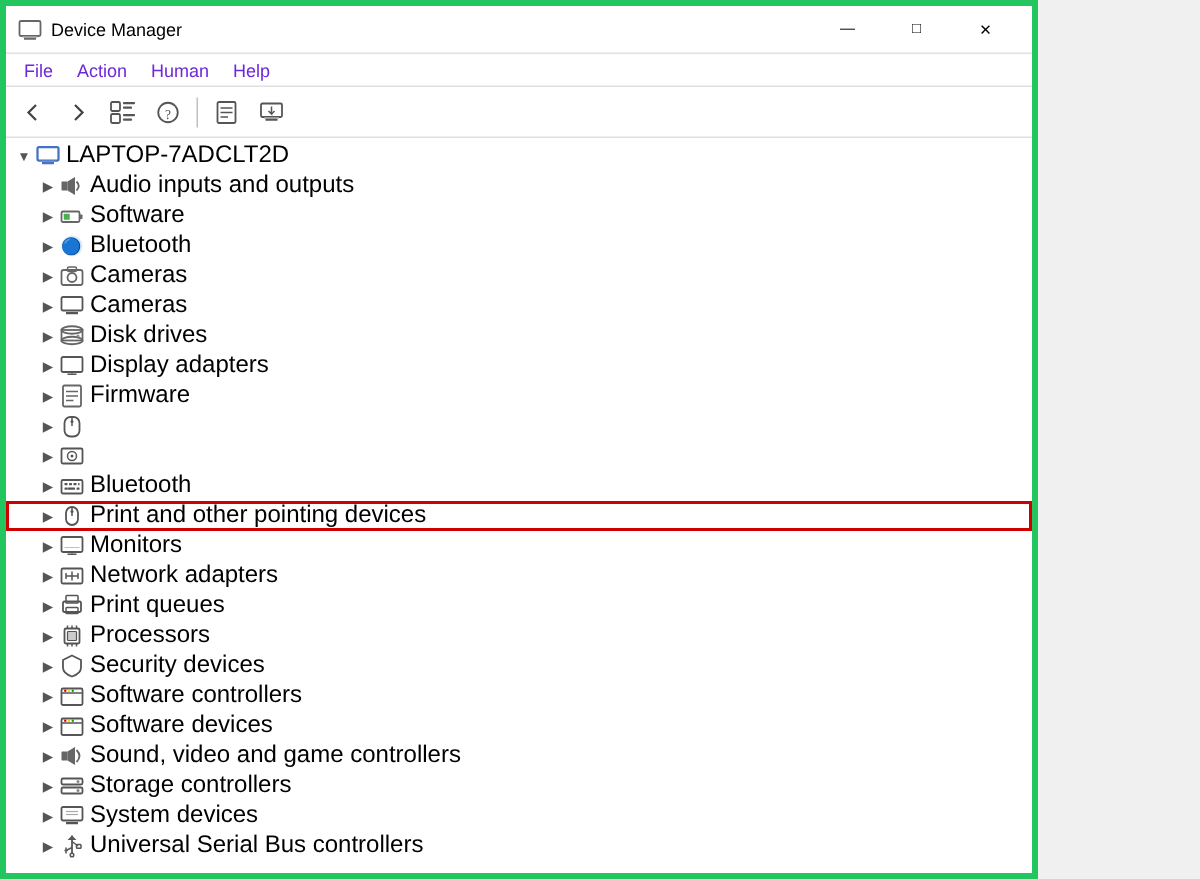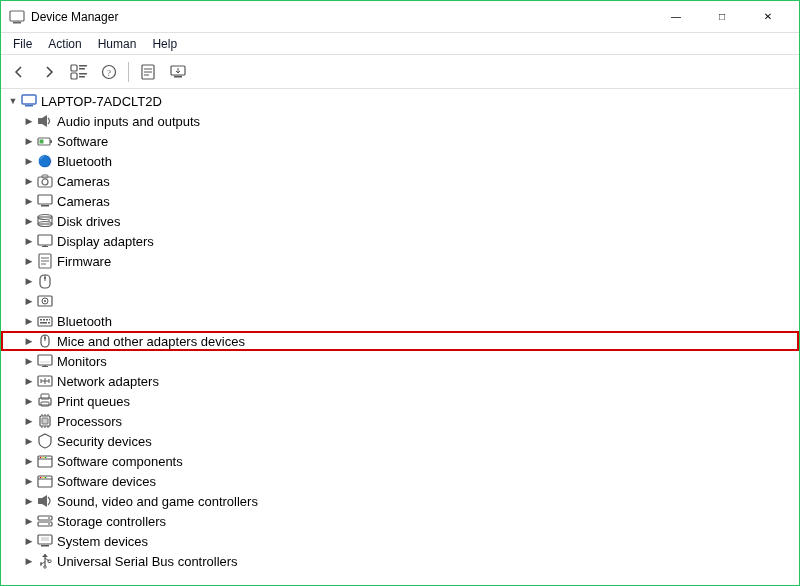--- a/index.html
+++ b/index.html
@@ -5,24 +5,24 @@
     * { margin: 0; padding: 0; box-sizing: border-box; }
     body {
       font-family: 'Segoe UI', Tahoma, Geneva, Verdana, sans-serif;
       font-size: 12px;
       background: #f0f0f0;
       width: 800px;
       height: 586px;
       overflow: hidden;
     }
     .window {
-      width: 800px;
+      width: 692px;
       height: 586px;
       background: #fff;
-      border: 1px solid #22c55e;
+      border: 4px solid #22c55e;
       display: flex;
       flex-direction: column;
     }
     .title-bar {
       background: #fff;
       height: 32px;
       display: flex;
       align-items: center;
       padding: 0 8px;
       border-bottom: 1px solid #e0e0e0;
@@ -62,21 +62,21 @@
       display: flex;
       align-items: center;
       padding: 0 4px;
       border-bottom: 1px solid #e0e0e0;
       background: #fff;
     }
     .menu-item {
       padding: 2px 8px;
       cursor: pointer;
       font-size: 12px;
-      color: #0f172a;
+      color: #6d28d9;
     }
     .toolbar {
       height: 34px;
       display: flex;
       align-items: center;
       padding: 2px 4px;
       border-bottom: 1px solid #e0e0e0;
       background: #fff;
       gap: 2px;
     }
@@ -131,21 +131,21 @@
       width: 16px;
       height: 16px;
       margin-right: 4px;
       display: flex;
       align-items: center;
       justify-content: center;
       flex-shrink: 0;
       font-size: 13px;
     }
     .item-label {
-      font-size: 13px;
+      font-size: 16px;
     }
     
     .content::-webkit-scrollbar { width: 17px; }
     .content::-webkit-scrollbar-track { background: #f0f0f0; }
     .content::-webkit-scrollbar-thumb { background: #c0c0c0; border: 3px solid #f0f0f0; border-radius: 0; }
   </style>
 </head>
 <body>
 
 <div class="window">
@@ -377,21 +377,21 @@
 
     <div class="tree-item highlighted" style="padding-left:20px;">
       <span class="expander">▶</span>
       <span class="item-icon">
         <svg width="16" height="16" viewBox="0 0 16 16">
           <rect x="4" y="2" width="8" height="12" rx="4" fill="none" stroke="#555" stroke-width="1.2"></rect>
           <line x1="8" y1="2" x2="8" y2="8" stroke="#555" stroke-width="1"></line>
           <circle cx="8" cy="5" r="1" fill="#555"></circle>
         </svg>
       </span>
-      <span class="item-label">Mice and other adapters devices</span>
+      <span class="item-label">Print and other pointing devices</span>
     </div>
 
     <div class="tree-item" style="padding-left:20px;">
       <span class="expander">▶</span>
       <span class="item-icon">
         <svg width="16" height="16" viewBox="0 0 16 16">
           <rect x="1" y="2" width="14" height="10" rx="1" fill="none" stroke="#555" stroke-width="1.2"></rect>
           <rect x="5" y="13" width="6" height="1" fill="#555"></rect>
           <line x1="8" y1="12" x2="8" y2="13" stroke="#555" stroke-width="1"></line>
           <line x1="3" y1="9" x2="13" y2="9" stroke="#aaa" stroke-width="0.5"></line>
@@ -458,21 +458,21 @@
       <span class="expander">▶</span>
       <span class="item-icon">
         <svg width="16" height="16" viewBox="0 0 16 16">
           <rect x="1" y="3" width="14" height="11" rx="1" fill="none" stroke="#555" stroke-width="1.2"></rect>
           <line x1="1" y1="6" x2="15" y2="6" stroke="#555" stroke-width="1"></line>
           <circle cx="3.5" cy="4.5" r="0.8" fill="#d00"></circle>
           <circle cx="6" cy="4.5" r="0.8" fill="#fc0"></circle>
           <circle cx="8.5" cy="4.5" r="0.8" fill="#0a0"></circle>
         </svg>
       </span>
-      <span class="item-label">Software components</span>
+      <span class="item-label">Software controllers</span>
     </div>
 
     <div class="tree-item" style="padding-left:20px;">
       <span class="expander">▶</span>
       <span class="item-icon">
         <svg width="16" height="16" viewBox="0 0 16 16">
           <rect x="1" y="3" width="14" height="11" rx="1" fill="none" stroke="#555" stroke-width="1.2"></rect>
           <line x1="1" y1="6" x2="15" y2="6" stroke="#555" stroke-width="1"></line>
           <circle cx="3.5" cy="4.5" r="0.8" fill="#d00"></circle>
           <circle cx="6" cy="4.5" r="0.8" fill="#fc0"></circle>

